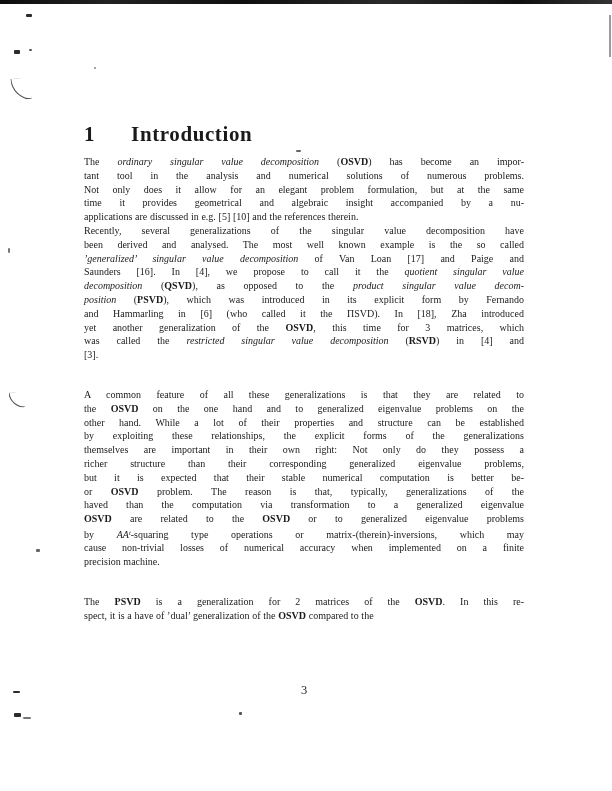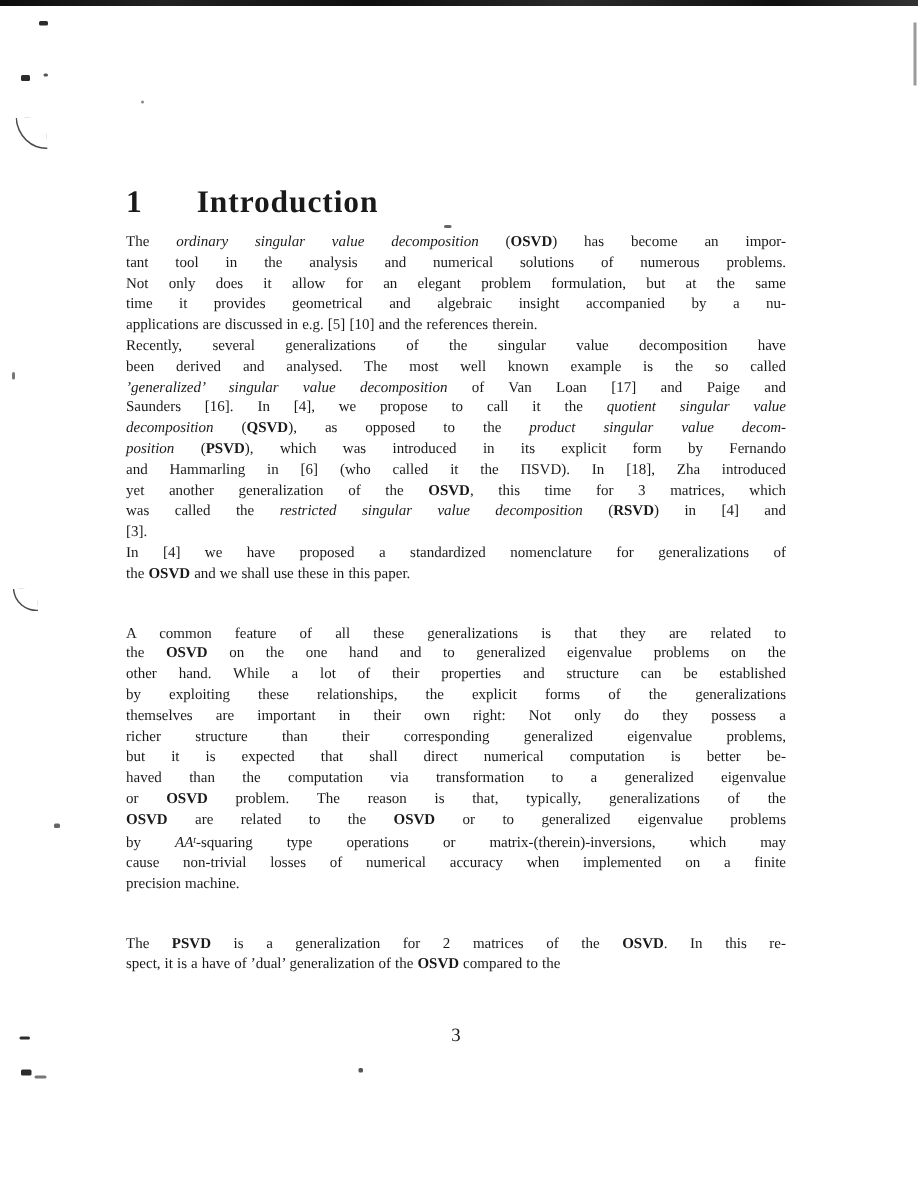--- a/index.html
+++ b/index.html
@@ -86,34 +86,30 @@
       <div class="line jl"><span>been derived and analysed.  The most well known example is the so called</span></div>
       <div class="line jl"><span class="i">’generalized’ singular value decomposition</span><span> of Van Loan [17] and Paige and</span></div>
       <div class="line jl"><span>Saunders [16].  In [4], we propose to call it the </span><span class="i">quotient singular value</span></div>
       <div class="line jl"><span class="i">decomposition</span><span> (</span><span class="b">QSVD</span><span>), as opposed to the </span><span class="i">product singular value decom-</span></div>
       <div class="line jl"><span class="i">position</span><span> (</span><span class="b">PSVD</span><span>), which was introduced in its explicit form by Fernando</span></div>
       <div class="line jl"><span>and Hammarling in [6] (who called it the ΠSVD). In [18], Zha introduced</span></div>
       <div class="line jl"><span>yet another generalization of the </span><span class="b">OSVD</span><span>, this time for 3 matrices, which</span></div>
       <div class="line jl"><span>was called the </span><span class="i">restricted singular value decomposition</span><span> (</span><span class="b">RSVD</span><span>) in [4] and</span></div>
       <div class="line ll"><span>[3].</span></div>
     </div>
-    <div class="para">
-      <div class="line jl"><span>In [4] we have proposed a standardized nomenclature for generalizations of</span></div>
-      <div class="line ll"><span>the </span><span class="b">OSVD</span><span> and we shall use these in this paper.</span></div>
-    </div>
     <div class="para gap">
       <div class="line jl"><span>A common feature of all these generalizations is that they are related to</span></div>
       <div class="line jl"><span>the </span><span class="b">OSVD</span><span> on the one hand and to generalized eigenvalue problems on the</span></div>
       <div class="line jl"><span>other hand. While a lot of their properties and structure can be established</span></div>
       <div class="line jl"><span>by exploiting these relationships, the explicit forms of the generalizations</span></div>
       <div class="line jl"><span>themselves are important in their own right:  Not only do they possess a</span></div>
       <div class="line jl"><span>richer structure than their corresponding generalized eigenvalue problems,</span></div>
-      <div class="line jl"><span>but it is expected that shall direct numerical computation is better be-</span></div>
+      <div class="line jl"><span>but it is expected that their stable numerical computation is better be-</span></div>
+      <div class="line jl"><span>or </span><span class="b">OSVD</span><span> problem.  The reason is that, typically, generalizations of the</span></div>
       <div class="line jl"><span>haved than the computation via transformation to a generalized eigenvalue</span></div>
-      <div class="line jl"><span>or </span><span class="b">OSVD</span><span> problem.  The reason is that, typically, generalizations of the</span></div>
       <div class="line jl"><span class="b">OSVD</span><span> are related to the </span><span class="b">OSVD</span><span> or to generalized eigenvalue problems</span></div>
       <div class="line jl"><span>by </span><span class="i">AA</span><span class="s">t</span><span>-squaring type operations or matrix-(therein)-inversions, which may</span></div>
       <div class="line jl"><span>cause non-trivial losses of numerical accuracy when implemented on a finite</span></div>
       <div class="line ll"><span>precision machine.</span></div>
     </div>
     <div class="para gap">
       <div class="line jl"><span>The </span><span class="b">PSVD</span><span> is a generalization for 2 matrices of the </span><span class="b">OSVD</span><span>. In this re-</span></div>
       <div class="line ll"><span>spect, it is a have of ’dual’ generalization of the </span><span class="b">OSVD</span><span> compared to the</span></div>
     </div>
   </div>

